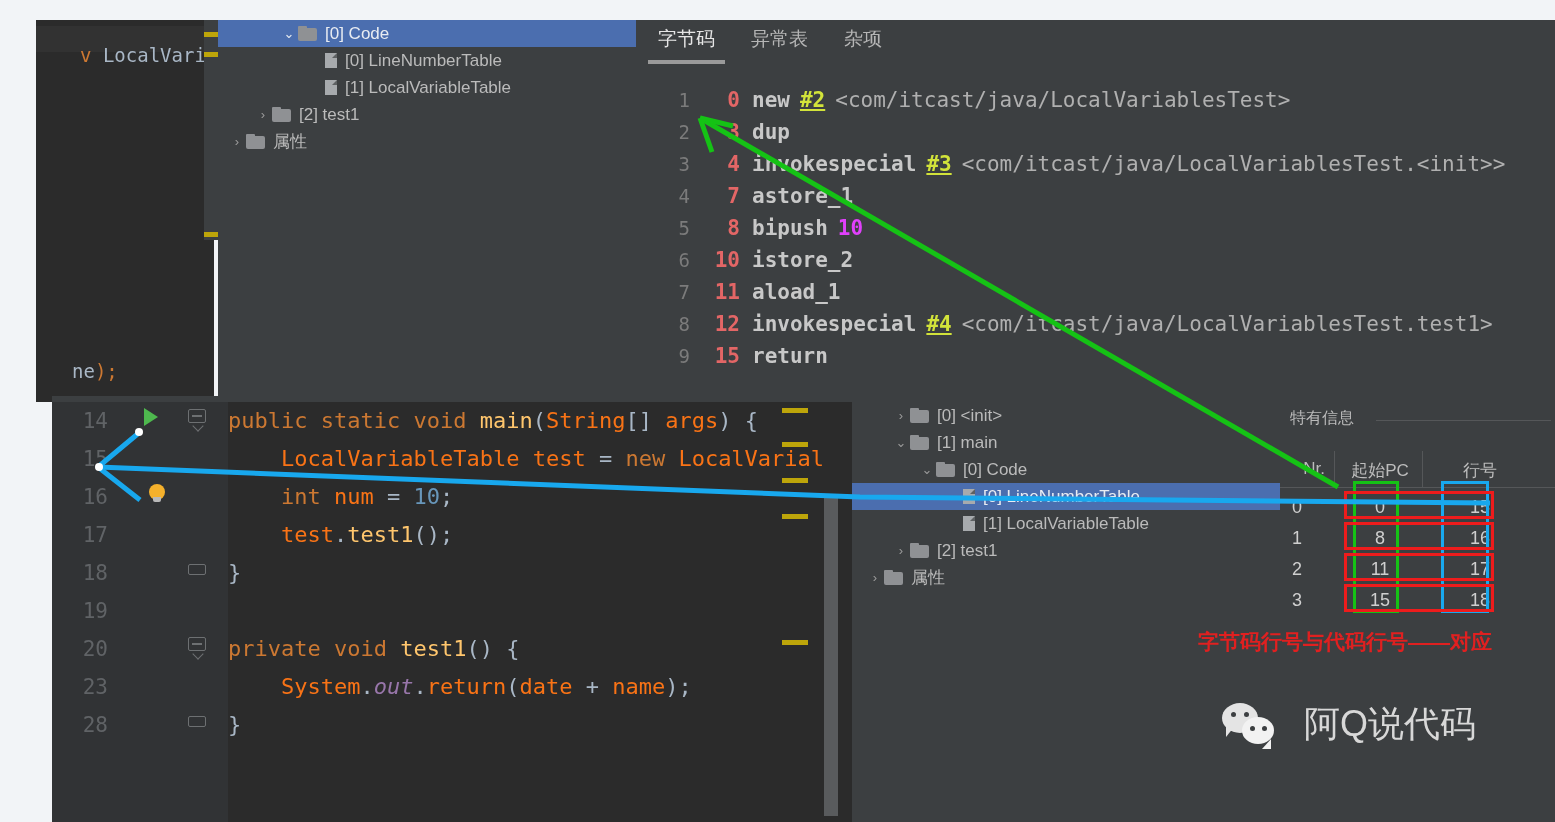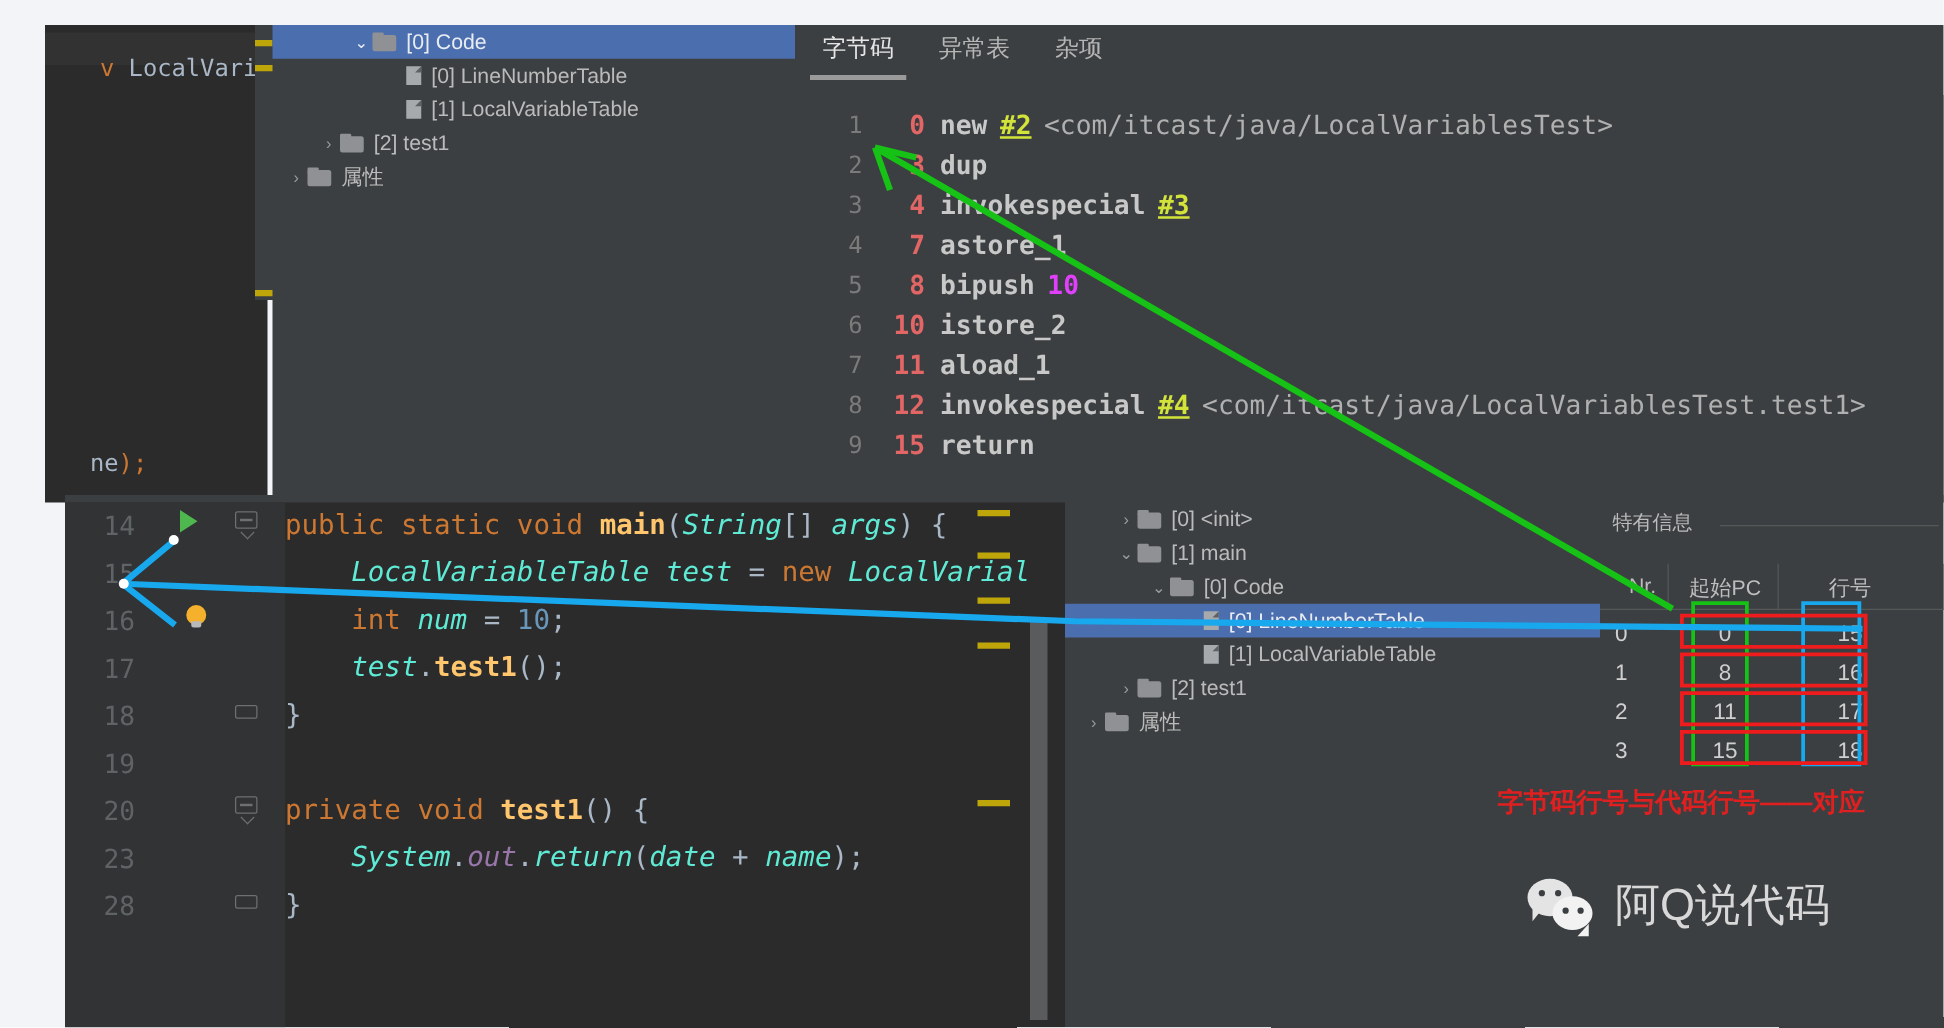--- a/index.html
+++ b/index.html
@@ -56,25 +56,25 @@
   
   #codeEditor{left:52px;top:396px;width:800px;height:426px;background:#2b2b2b;}
   #ceTopBar{position:absolute;left:0;top:0;width:100%;height:6px;background:#3c3f41;}
   .cgutter{position:absolute;left:0;top:6px;width:176px;height:420px;background:#313335;}
   .cline{position:relative;height:38px;white-space:nowrap;}
   .clno{position:absolute;left:0;width:56px;text-align:right;top:7px;
      font-family:"DejaVu Sans Mono",monospace;font-size:21px;color:#606366;}
   .ctext{position:absolute;left:176px;top:6px;font-family:"DejaVu Sans Mono",monospace;
      font-size:22px;color:#a9b7c6;white-space:pre;}
   .kw{color:#cc7832;}
-  .fn{color:#ffc66d;font-weight:bold;}
+  .fn{color:#ffc66d;}
   .num{color:#6897bb;}
   .str{color:#6a8759;}
   .fld{color:#9876aa;font-style:italic;}
-  .loc{color:#5eead4;font-style:italic;}
+  .loc{color:#f97316;}
   .foldMark{position:absolute;left:136px;width:20px;height:20px;}
   .foldMark .sh{position:absolute;left:0;top:0;width:18px;height:14px;border:1.5px solid #6d7072;border-radius:2px;box-sizing:border-box;}
   .foldMark .tip{position:absolute;left:6px;top:13px;width:7px;height:7px;border-right:1.5px solid #6d7072;border-bottom:1.5px solid #6d7072;transform:rotate(45deg);}
   .foldMark .bar{position:absolute;left:4px;top:6px;width:10px;height:1.6px;background:#6d7072;}
   .runArrow{position:absolute;left:92px;top:6px;width:0;height:0;border-style:solid;
      border-width:9px 0 9px 14px;border-color:transparent transparent transparent #4eb84e;}
   .bulb{position:absolute;left:96px;top:6px;width:18px;height:18px;}
   .bulb .b{position:absolute;left:1px;top:0;width:16px;height:16px;border-radius:50%;background:#f5b12c;}
   .bulb .s{position:absolute;left:5px;top:13px;width:8px;height:5px;background:#b9b9b9;border-radius:0 0 2px 2px;}
   #editorRightMarks{position:absolute;right:44px;top:6px;width:26px;height:420px;}
@@ -96,21 +96,21 @@
      font-weight:bold;white-space:nowrap;}
 
   
   .annBox{position:absolute;box-sizing:border-box;}
   .redBox{border:3px solid #ee1c1c;}
   .greenBox{border:3px solid #15c215;}
   .blueBox{border:3px solid #18a8ee;}
 
   
   #watermark{position:absolute;left:1222px;top:700px;display:flex;align-items:center;}
-  #wmText{font-size:36px;color:#d8d8d8;margin-left:12px;white-space:nowrap;}
+  #wmText{font-size:36px;color:#d8d8d8;margin-left:24px;white-space:nowrap;}
   .wmIcon{position:relative;width:58px;height:44px;}
   .wmIcon .b1{position:absolute;left:0;top:0;width:36px;height:30px;background:#e4e4e4;border-radius:50%;}
   .wmIcon .b1t{position:absolute;left:4px;top:24px;width:0;height:0;border-style:solid;
      border-width:10px 8px 0 0;border-color:#e4e4e4 transparent transparent transparent;}
   .wmIcon .b2{position:absolute;left:20px;top:14px;width:32px;height:27px;background:#f2f2f2;border-radius:50%;}
   .wmIcon .b2t{position:absolute;left:40px;top:36px;width:0;height:0;border-style:solid;
      border-width:0 0 10px 9px;border-color:transparent transparent #f2f2f2 transparent;}
   .wmDot{position:absolute;width:5px;height:5px;border-radius:50%;background:#3c3f41;}
 
   #svgOverlay{position:absolute;left:0;top:0;width:1555px;height:822px;pointer-events:none;}
@@ -178,20 +178,21 @@
         <div class="bline">
           <span class="bno">2</span>
           <span class="boff">3</span>
           <span class="bop">dup</span>
         </div>
         <div class="bline">
           <span class="bno">3</span>
           <span class="boff">4</span>
           <span class="bop">invokespecial</span>
           <span class="bref">#3</span>
+          <span class="bcls">&lt;com/itcast/java/LocalVariablesTest.&lt;init&gt;&gt;</span>
         </div>
         <div class="bline">
           <span class="bno">4</span>
           <span class="boff">7</span>
           <span class="bop">astore_1</span>
         </div>
         <div class="bline">
           <span class="bno">5</span>
           <span class="boff">8</span>
           <span class="bop">bipush</span>

